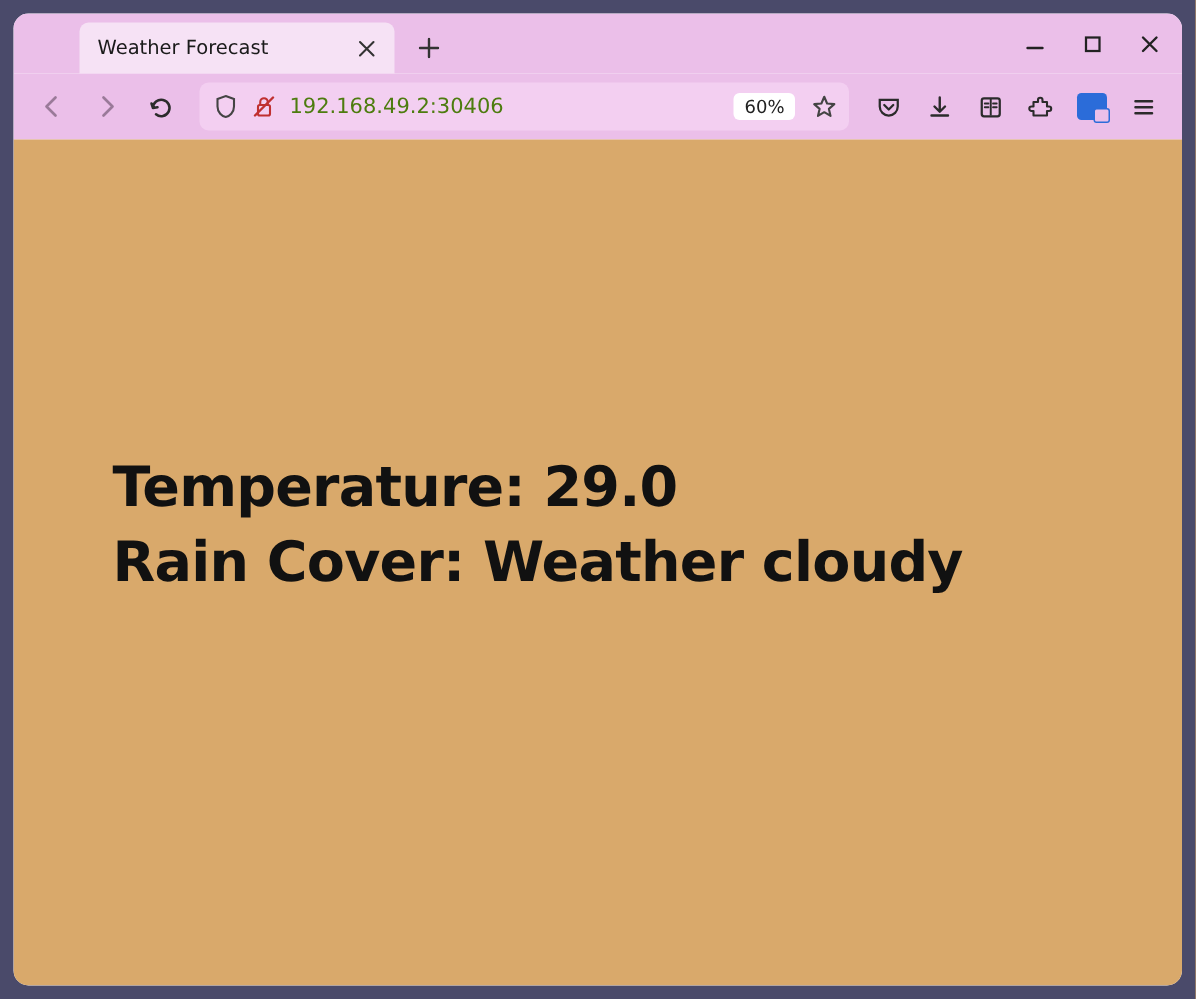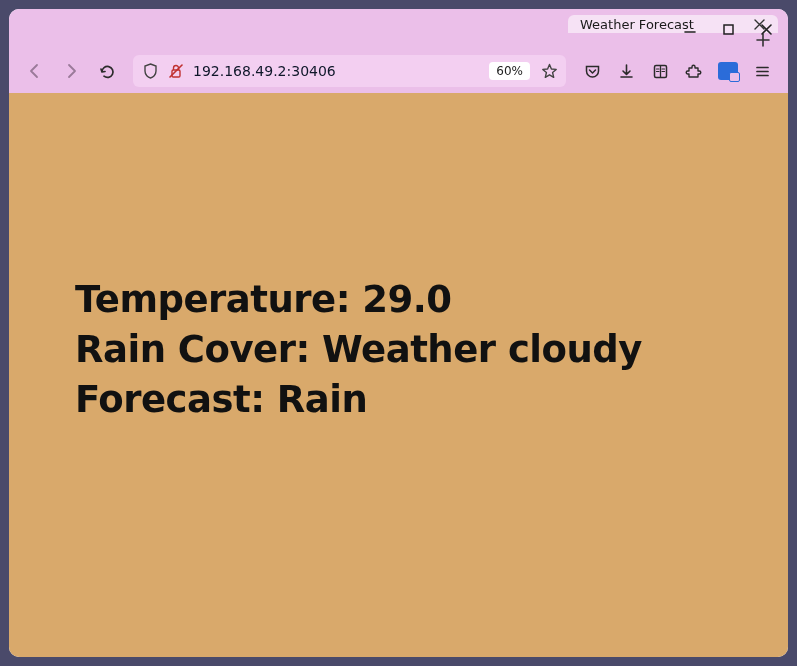--- a/index.html
+++ b/index.html
@@ -24,21 +24,20 @@
       flex-direction: column;
     }
     
     .tabstrip {
       height: 40px;
       background: #ebbfe9;
       display: flex;
       align-items: flex-end;
       padding: 0 10px 0 44px;
       position: relative;
-      flex-direction: column;
     }
     .tab {
       height: 34px;
       min-width: 210px;
       background: #f6e2f5;
       border-radius: 6px 6px 0 0;
       display: flex;
       align-items: center;
       padding: 0 10px 0 12px;
       font-size: 13px;
@@ -96,21 +95,21 @@
       margin: 0 6px;
     }
     .addr-icon {
       width: 18px; height: 18px;
       display: flex; align-items: center; justify-content: center;
       color: #444;
     }
     .addr-text {
       flex: 1;
       font-size: 14px;
-      color: #0f172a;
+      color: #4d7c0f;
       white-space: nowrap; overflow: hidden;
     }
     .zoom-badge {
       background: #fff;
       border-radius: 4px;
       padding: 2px 7px;
       font-size: 12px;
       color: #222;
     }
     .right-icons { display: flex; align-items: center; gap: 2px; }
@@ -262,17 +261,16 @@
             <path d="M3 4.5 H14 M3 8.5 H14 M3 12.5 H14" stroke="currentColor" stroke-width="1.7" stroke-linecap="round"></path>
           </svg>
       </div>
     </div>
   </div>
 
   <div class="content">
     <div class="content-block">
       <div class="line"><span>Temperature: </span><span>29.0</span></div>
       <div class="line"><span>Rain Cover: </span><span>Weather cloudy</span></div>
-      <div class="line"><span>Forecast: </span><span>Rain</span></div>
     </div>
   </div>
 
 </div>
 
 </body></html>

